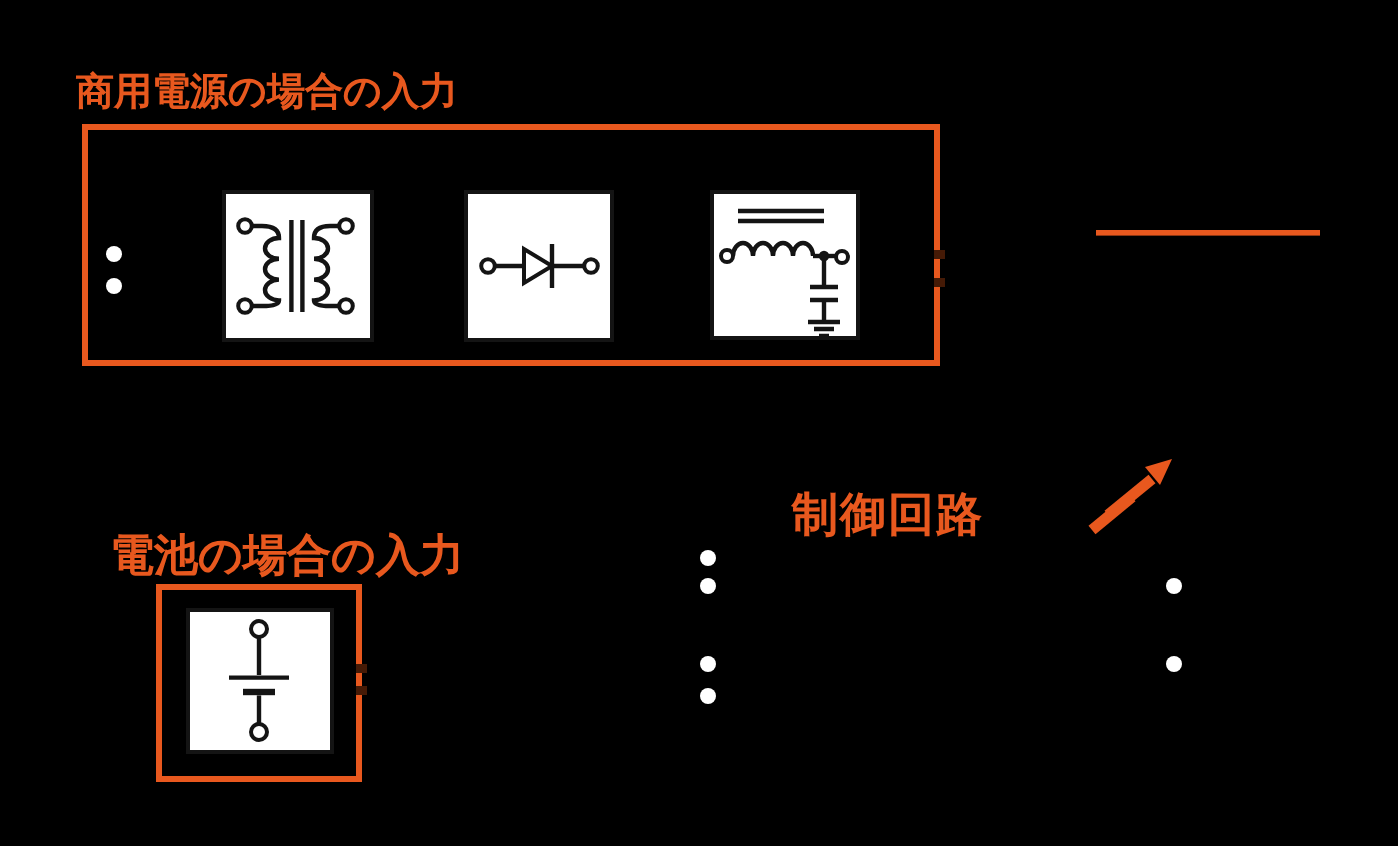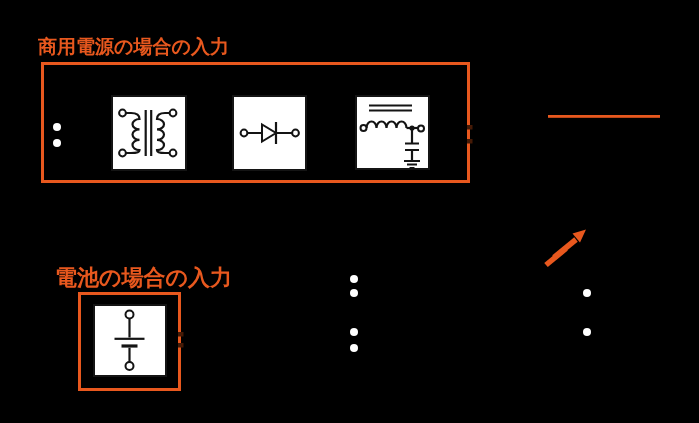--- a/index.html
+++ b/index.html
@@ -67,20 +67,21 @@
   .accent-s { stroke: var(--accent); fill: none; }
   .cross    { fill: var(--wire_cross); stroke: none; }
 </style>
 </head>
 <body>
 
 <div id="canvas">
 
   <div class="lbl" id="lbl-ac">商用電源の場合の入力</div>
   <div class="lbl" id="lbl-batt">電池の場合の入力</div>
+  <div class="lbl" id="lbl-ctrl">制御回路</div>
 
   <div class="obox" id="box-ac"></div>
   <div class="obox" id="box-batt"></div>
 
   <div class="tile" id="tile-transformer">
     <svg width="76" height="76" viewBox="0 0 76 76">
       <path class="sym" d="M14.5,18 H20 Q28.5,18 28.5,24 a7,5.2 0 0 0 0,10.4 a7,5.2 0 0 0 0,10.4 a7,5.2 0 0 0 0,10.4 Q28.5,58 20,58 H14.5"></path>
       <path class="sym" d="M58.5,18 H54 Q46,18 46,24 a7,5.2 0 0 1 0,10.4 a7,5.2 0 0 1 0,10.4 a7,5.2 0 0 1 0,10.4 Q46,58 54,58 H58.5"></path>
       <path class="sym" d="M34.7,15 V61 M40.2,15 V61"></path>
       <circle class="term" cx="11.5" cy="18" r="3.4"></circle>

